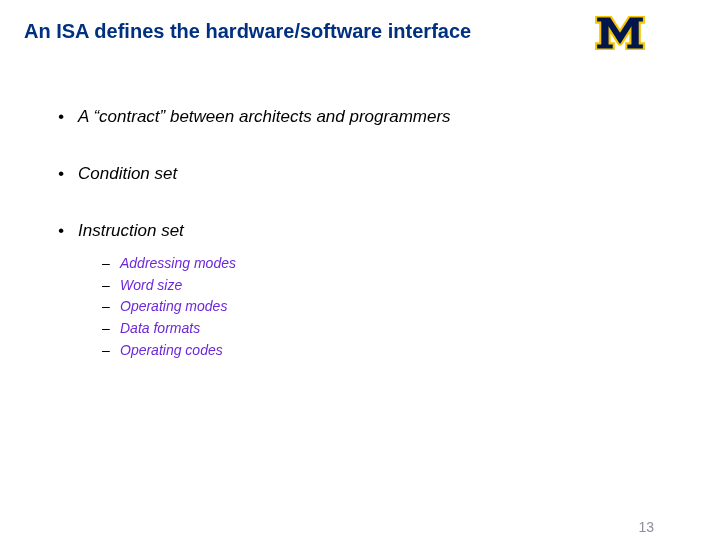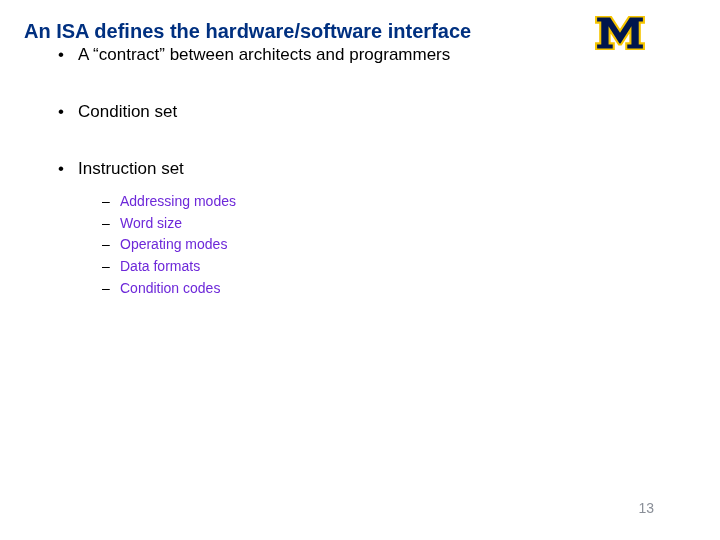--- a/index.html
+++ b/index.html
@@ -27,21 +27,23 @@
     top: 16px;
     right: 22px;
     width: 52px;
     height: 34px;
     display: flex;
     align-items: center;
     justify-content: center;
   }
   .logo svg { width: 52px; height: 34px; }
   .body {
+    margin-top: 62px;
     padding-left: 34px;
+    font-style: italic;
   }
   .lvl1 {
     list-style: none;
   }
   .lvl1 > li {
     position: relative;
     font-size: 17px;
     color: #000;
     margin-bottom: 34px;
     padding-left: 20px;
@@ -71,21 +73,21 @@
     content: "–";
     position: absolute;
     left: 0;
     top: 0;
     font-size: 14px;
     color: #000;
   }
   .pagenum {
     position: absolute;
     right: 14px;
-    bottom: 24px;
+    bottom: 5px;
     font-size: 14px;
     color: #8a8f98;
     margin-left: 11px;
   }
 </style>
 </head>
 <body>
 
 <div class="slide">
 
@@ -106,21 +108,21 @@
       <li>
         <span>Condition set</span>
       </li>
       <li style="margin-bottom:0;">
         <span>Instruction set</span>
         <ul class="lvl2">
           <li><span>Addressing modes</span></li>
           <li><span>Word size</span></li>
           <li><span>Operating modes</span></li>
           <li><span>Data formats</span></li>
-          <li><span>Condition codes</span></li>
+          <li><span>Operating codes</span></li>
         </ul>
       </li>
     </ul>
   </div>
 
   <div class="pagenum">13</div>
 
 </div>
 
 </body></html>

